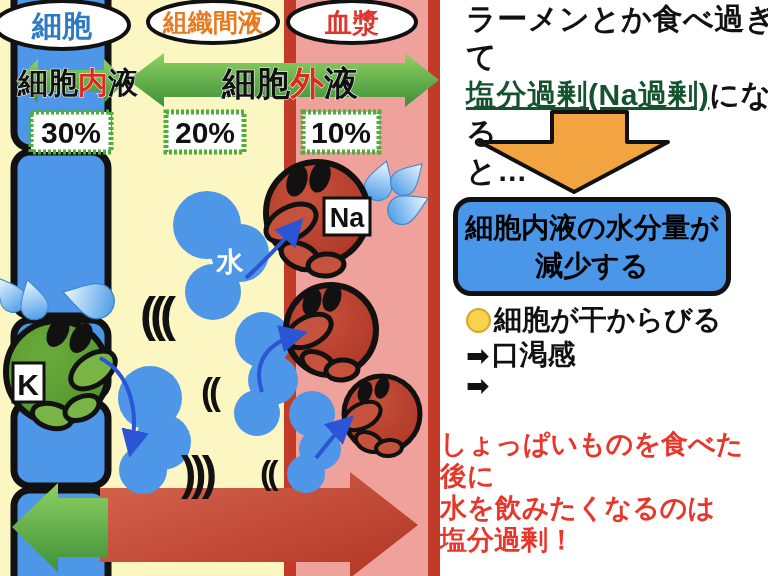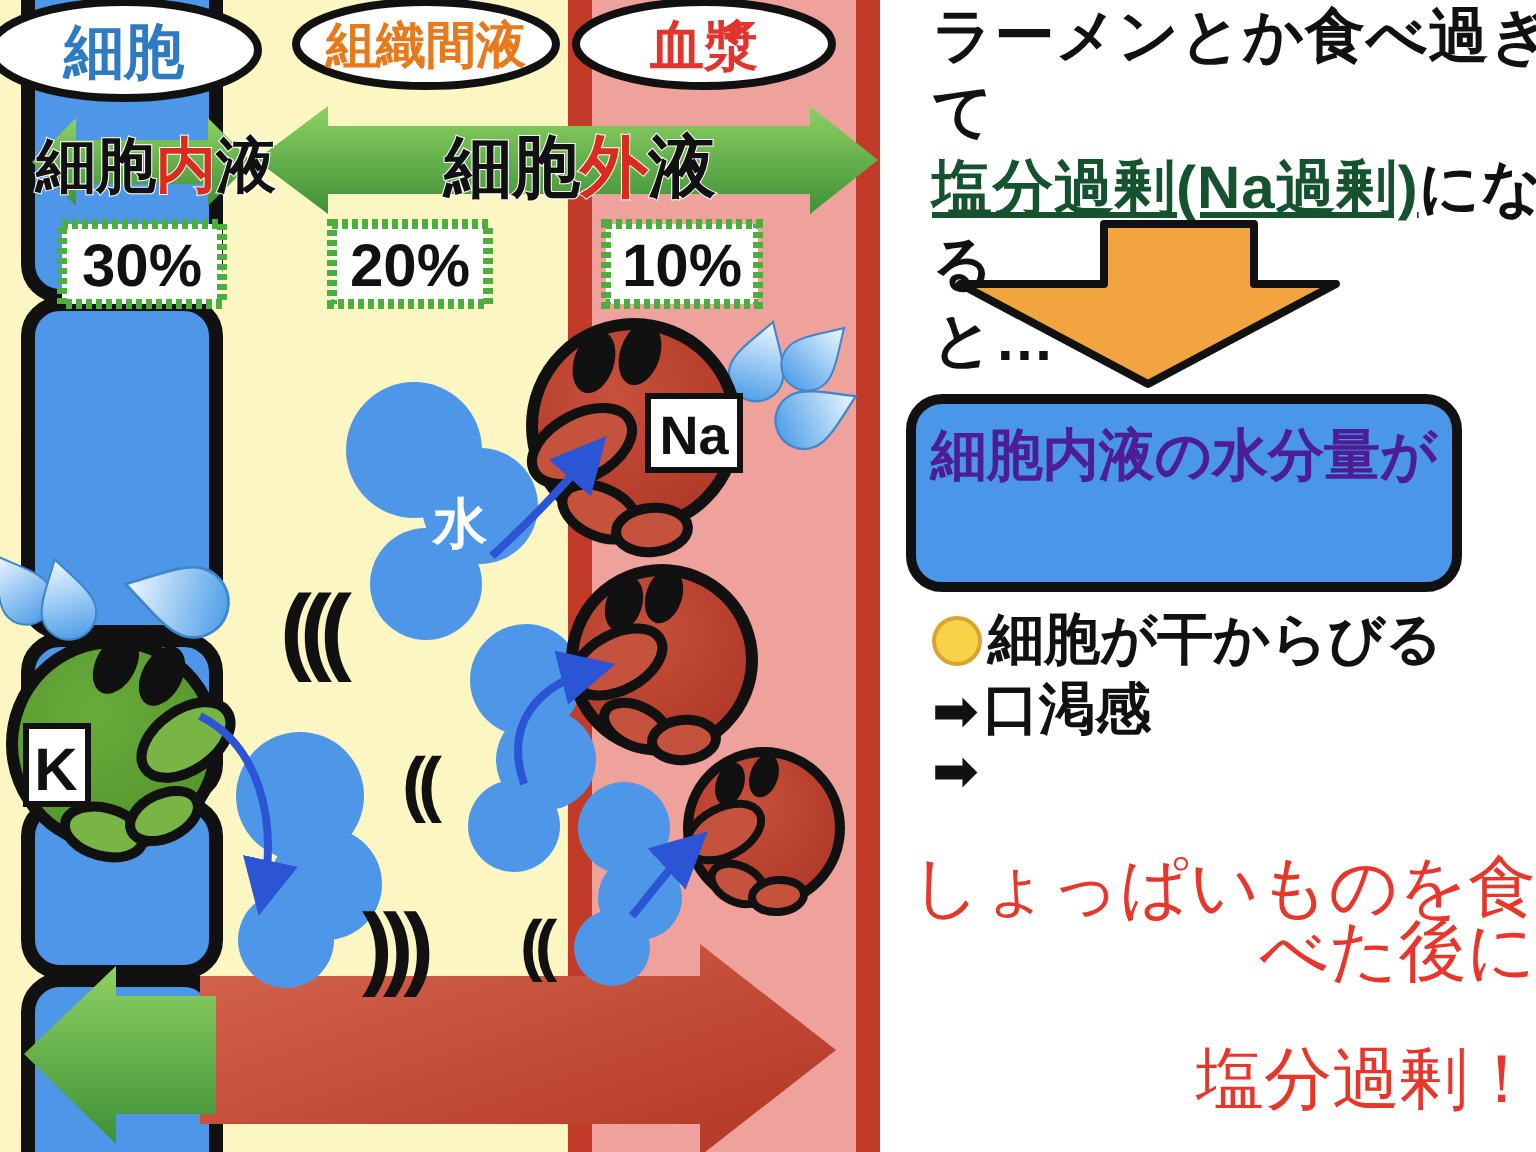--- a/index.html
+++ b/index.html
@@ -10,32 +10,32 @@
   }
   #diagram-panel{position:absolute;left:0;top:0;width:440px;height:576px;}
   #right-panel{position:absolute;left:440px;top:0;width:328px;height:576px;background:#ffffff;}
 
   .heading{position:absolute;left:9px;top:0px;width:318px;color:#111;
     font-size:30px;font-weight:bold;line-height:38px;letter-spacing:0.5px;margin-left:17px;}
   .salt-red{color:#14532d;text-decoration:underline;}
   #down-arrow{position:absolute;left:35px;top:108px;}
   .result-box{position:absolute;left:13px;top:197px;width:268px;height:82px;
     background:#4a96e8;border:5px solid #111;border-radius:18px;
-    color:#4c1d95;font-size:28px;font-weight:bold;text-align:center;line-height:38px;
+    color:#000000;font-size:28px;font-weight:bold;text-align:center;line-height:38px;
     padding-top:7px;box-sizing:content-box;}
   .bullet{position:absolute;left:26px;font-size:28px;font-weight:bold;color:#111;
     display:flex;align-items:center;white-space:nowrap;}
   .bullet.b1{top:301px;}
   .bullet.b2{top:336px;}
   .bullet.b3{top:369px;}
   .yellow-dot{display:inline-block;width:21px;height:21px;border-radius:50%;
     background:#f7d34a;border:2px solid #dca32e;margin-right:3px;flex:0 0 auto;}
   .arrow-glyph{margin-right:2px;}
-  .conclusion{position:absolute;left:0;top:428px;width:328px;text-align:right;
-    color:#e8362b;font-size:34px;font-weight:normal;line-height:32px;}
+  .conclusion{position:absolute;left:0;top:428px;width:328px;text-align:left;
+    color:#e8362b;font-size:27px;font-weight:bold;line-height:32px;}
 
   svg text{font-family:"Liberation Sans","DejaVu Sans",sans-serif;}
 </style>
 </head>
 <body>
 
 <div id="diagram-panel">
 <svg viewBox="0 0 440 576" width="440" height="576">
   <defs>
     <linearGradient id="greenGrad" x1="0" y1="0" x2="0" y2="1">
@@ -213,32 +213,33 @@
     <span class="salt-red">塩分過剰(Na過剰)</span><span>になる</span><br>
     <span>と…</span>
   </div>
 
   <svg id="down-arrow" width="200" height="90">
     <polygon points="77,4 152,4 152,34 193,34 99,84 5,34 77,34" fill="#f2a441" stroke="#111" stroke-width="4" stroke-linejoin="round"></polygon>
   </svg>
 
   <div class="result-box">
     <span>細胞内液の水分量が</span><br>
+    <span>減少する</span>
   </div>
 
   <div class="bullet b1">
     <span class="yellow-dot"></span>
     <span>細胞が干からびる</span>
   </div>
   <div class="bullet b2">
     <span class="arrow-glyph">➡</span>
     <span>口渇感</span>
   </div>
   <div class="bullet b3">
     <span class="arrow-glyph">➡</span>
   </div>
 
   <div class="conclusion">
     <span>しょっぱいものを食べた後に</span><br>
-    <br>
+    <span>水を飲みたくなるのは</span><br>
     <span>塩分過剰！</span>
   </div>
 </div>
 
 </body></html>

